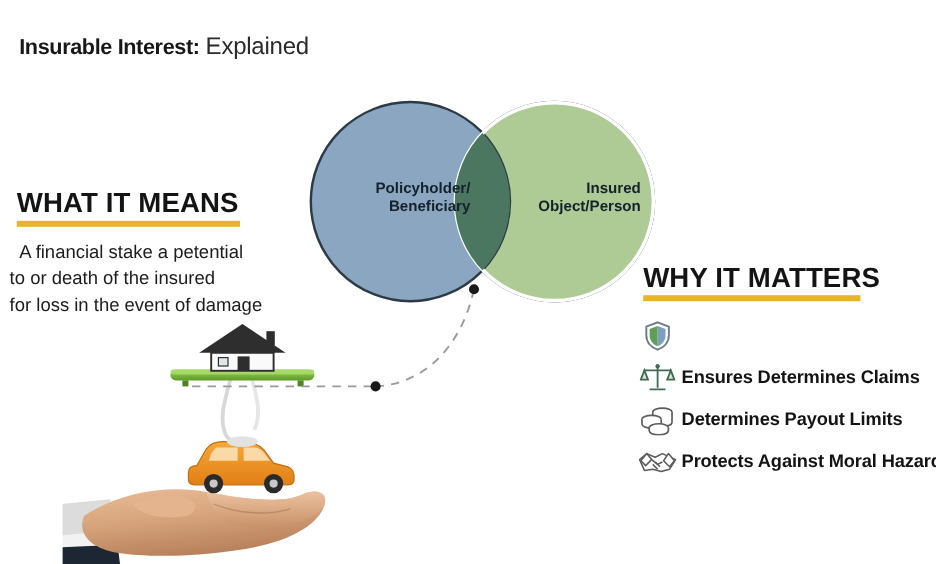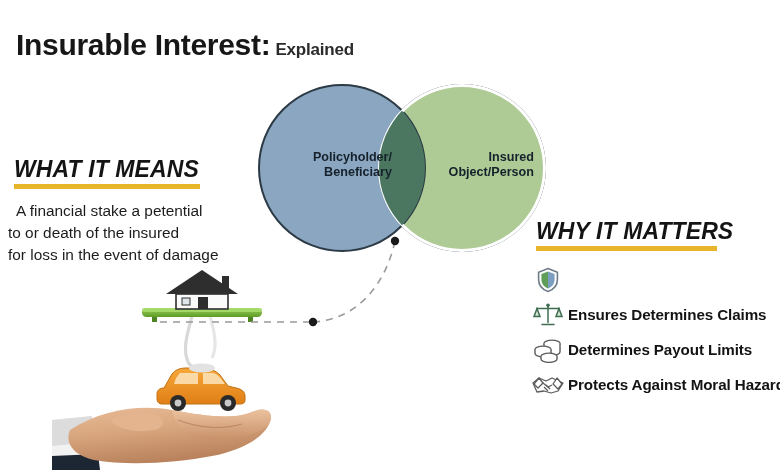--- a/index.html
+++ b/index.html
@@ -18,46 +18,45 @@
   }
 
   
   #title-block {
     position: absolute;
     left: 16px;
     top: 28px;
     white-space: nowrap;
   }
   #title-main {
-    font-size: 30px;
+    font-size: 18px;
     font-weight: bold;
     color: #171717;
     letter-spacing: -0.3px;
   }
   #title-sub {
-    font-size: 17px;
-    font-weight: bold;
+    font-size: 20px;
+    font-weight: normal;
     color: #2a2a2a;
     letter-spacing: -0.2px;
     margin-left: 5px;
   }
 
   
   .section-heading {
     position: absolute;
     white-space: nowrap;
   }
   .section-heading .heading-text {
     display: block;
     font-size: 23px;
     font-weight: bold;
     color: #141414;
     letter-spacing: 0.1px;
     line-height: 1.05;
-    font-style: italic;
   }
   .section-heading .heading-rule {
     display: block;
     height: 5px;
     background: #e8b429;
     margin-top: 3px;
   }
   #what-it-means-heading { left: 14px; top: 157px; }
   #what-it-means-heading .heading-rule { width: 186px; }
   #why-it-matters-heading { left: 536px; top: 219px; }

